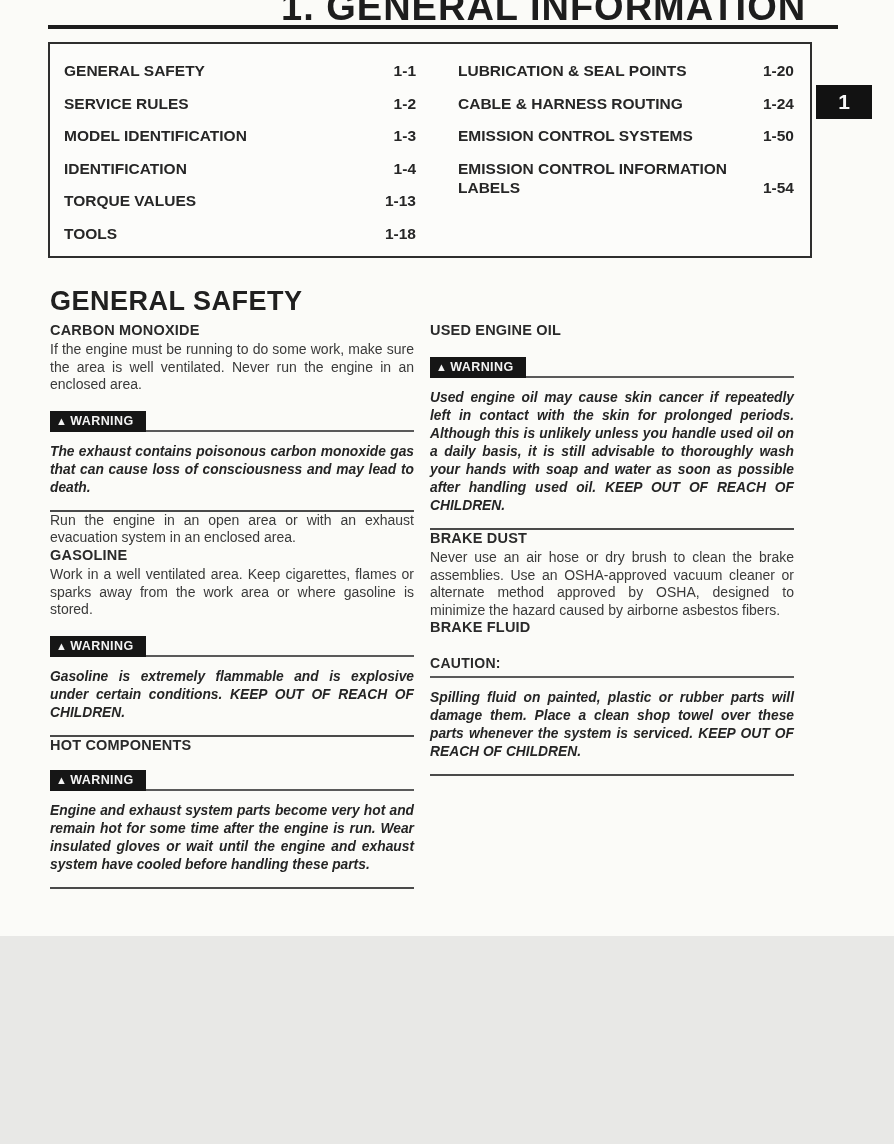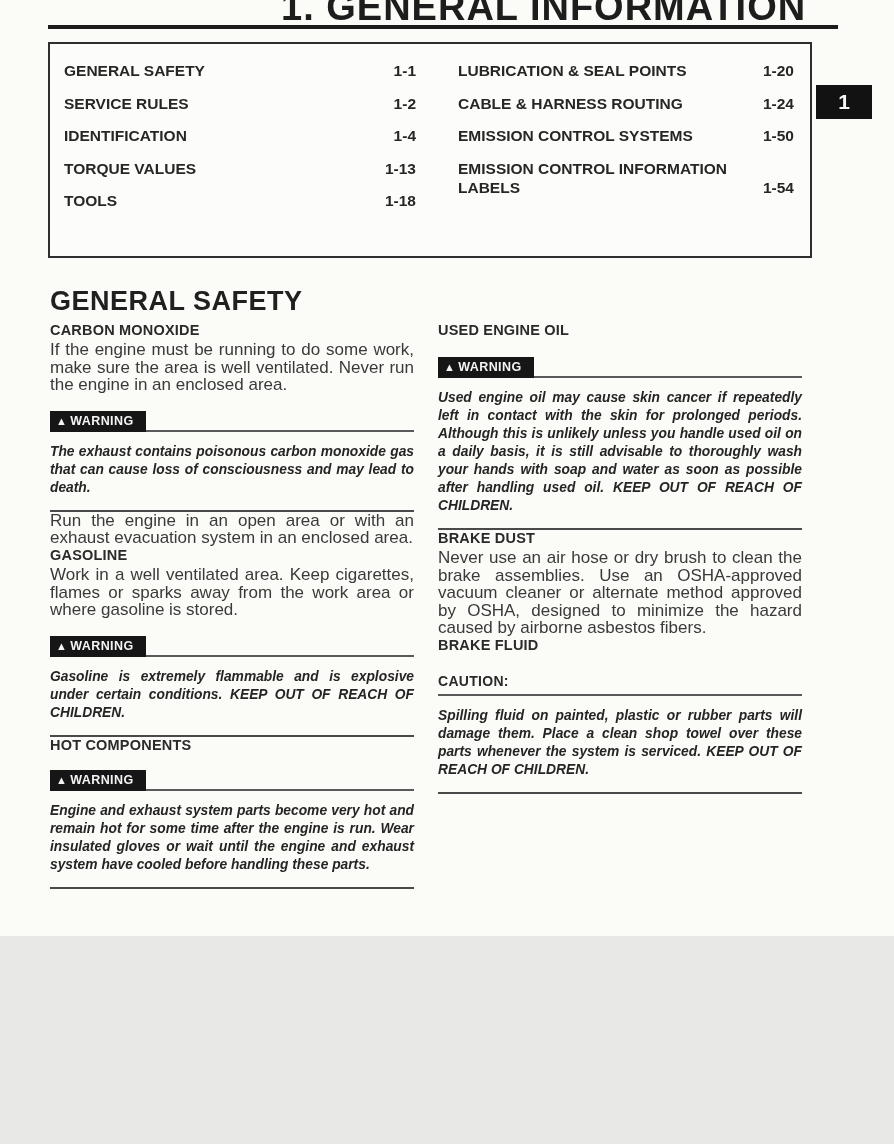--- a/index.html
+++ b/index.html
@@ -36,25 +36,25 @@
   
   .chapter-tab{
     position:absolute;top:85px;left:816px;width:56px;height:34px;background:#121212;
     color:#f7f7f7;font-size:21px;font-weight:bold;display:flex;align-items:center;justify-content:center;
   }
   
   .section-title{
     position:absolute;top:286px;left:50px;font-size:27px;font-weight:bold;
     letter-spacing:0.5px;color:#202020;
   }
-  .columns{position:absolute;top:322px;left:50px;width:752px;display:flex;gap:24px;}
+  .columns{position:absolute;top:322px;left:50px;width:752px;display:flex;gap:16px;}
   .col{width:364px;}
   h3.sub{font-size:14.5px;font-weight:bold;color:#2a2a2a;margin:0 0 3px;letter-spacing:0.2px;}
   p.body-para{
-    font-size:17px;line-height:17.6px;color:var(--body-ink);text-align:justify;margin:0;
+    font-size:14px;line-height:17.6px;color:var(--body-ink);text-align:justify;margin:0;
   }
   .mt-sm{margin-top:17px;} .mt-md{margin-top:21px;} .mt-lg{margin-top:26px;} .mt-xl{margin-top:30px;}
   
   .warning-block{border-bottom:2px solid var(--rule);padding-bottom:13px;}
   .warning-head{display:flex;align-items:flex-end;}
   .warning-label{
     background:var(--warning_bg);color:#f4f4f4;font-size:12.5px;font-weight:bold;
     letter-spacing:0.4px;padding:3px 12px 3px 6px;display:inline-flex;align-items:center;gap:3px;
     line-height:15px;
   }
@@ -89,20 +89,24 @@
     <div class="toc-col left">
       <div class="toc-row">
         <span class="toc-label">GENERAL SAFETY</span>
         <span class="toc-page">1-1</span>
       </div>
       <div class="toc-row">
         <span class="toc-label">SERVICE RULES</span>
         <span class="toc-page">1-2</span>
       </div>
       <div class="toc-row">
+        <span class="toc-label">MODEL IDENTIFICATION</span>
+        <span class="toc-page">1-3</span>
+      </div>
+      <div class="toc-row">
         <span class="toc-label">IDENTIFICATION</span>
         <span class="toc-page">1-4</span>
       </div>
       <div class="toc-row">
         <span class="toc-label">TORQUE VALUES</span>
         <span class="toc-page">1-13</span>
       </div>
       <div class="toc-row">
         <span class="toc-label">TOOLS</span>
         <span class="toc-page">1-18</span>

